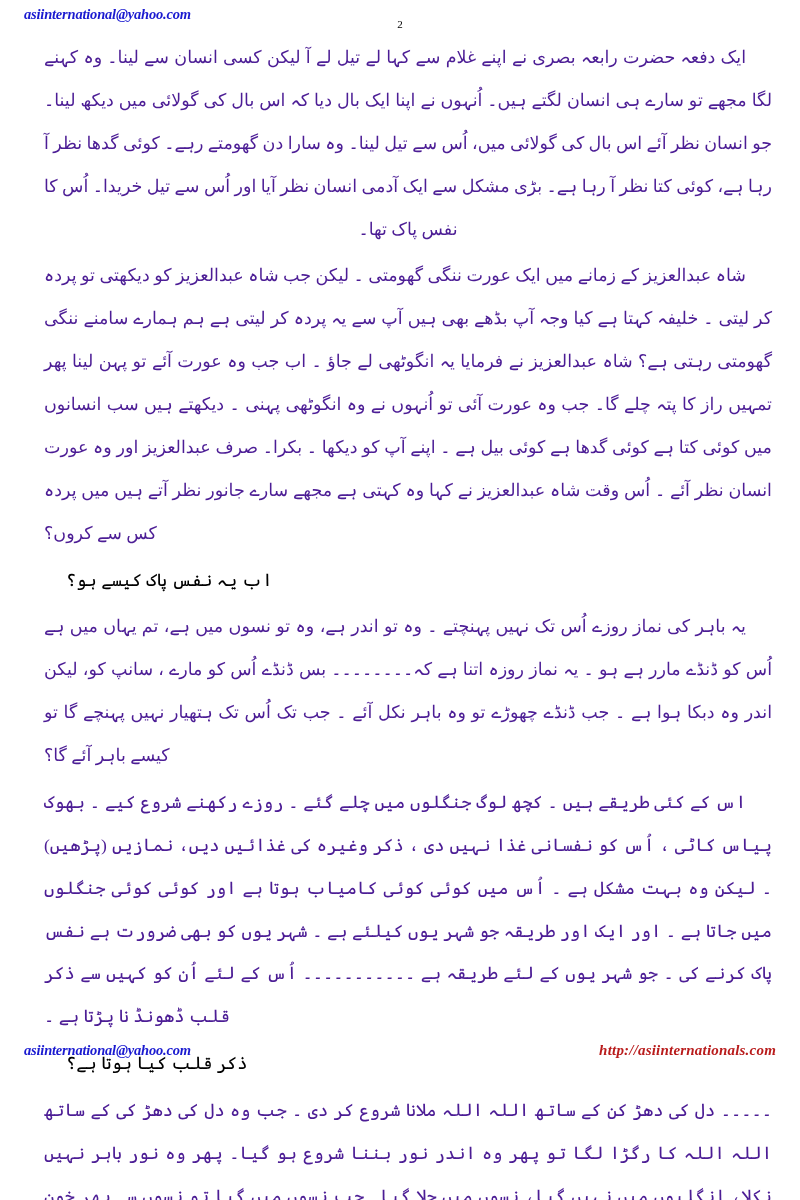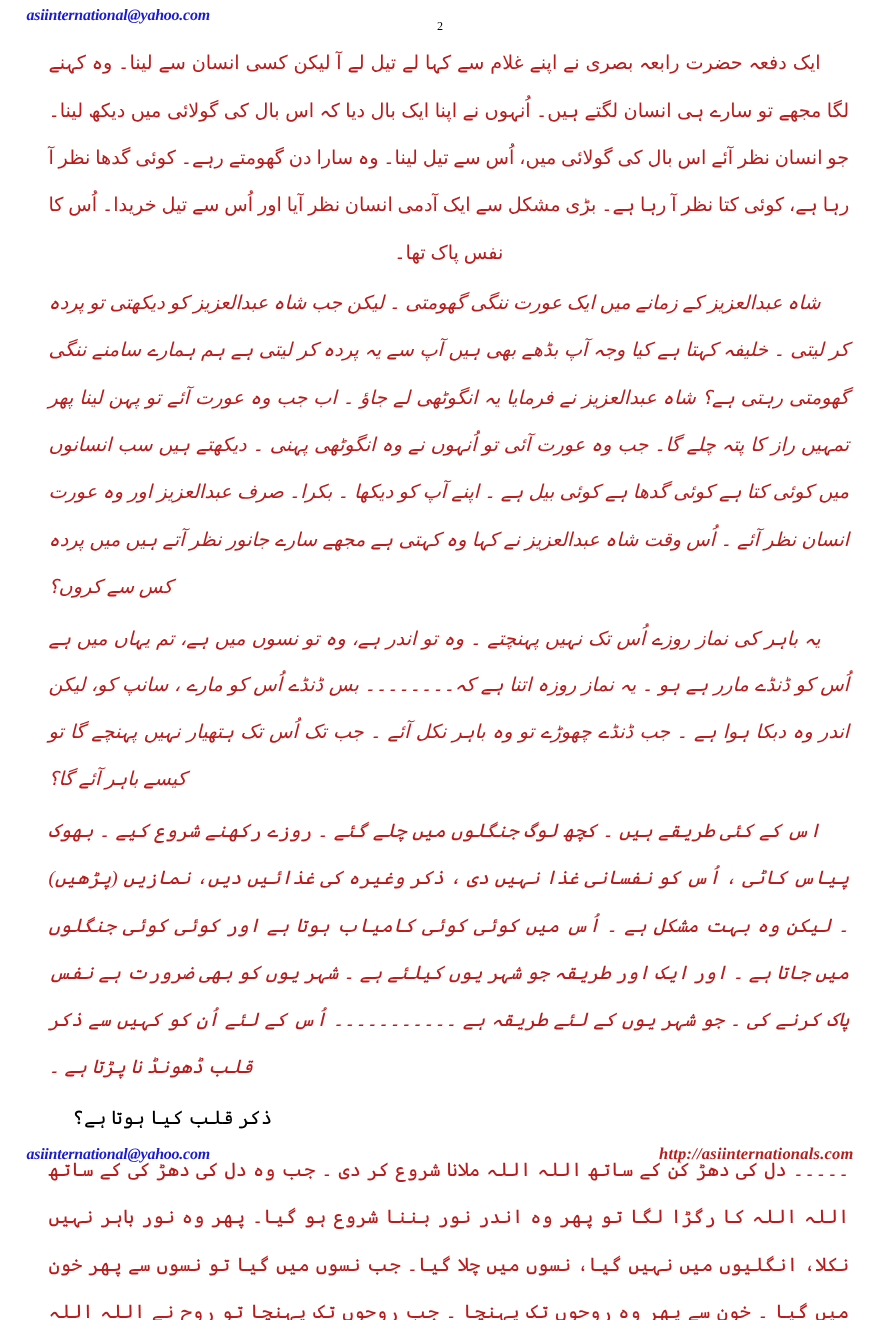--- a/index.html
+++ b/index.html
@@ -59,33 +59,32 @@
     position: absolute;
     top: 36px;
     left: 28px;
     width: 744px;
   }
 
   .para {
     direction: rtl;
     text-align: justify;
     text-align-last: right;
-    color: #b91c1c;
+    color: #4c1d95;
     font-family: "Liberation Serif", "DejaVu Serif", serif;
     font-size: 17.5px;
     line-height: 2.45;
     margin: 0 0 4px 16px;
     unicode-bidi: embed;
   }
   .para.indent {
     text-indent: 26px;
   }
   .para.tail-left {
     text-align-last: left;
-    font-style: italic;
   }
   .para.tail-center {
     text-align-last: center;
   }
 
   .qline {
     direction: rtl;
     color: #000000;
     font-family: "Liberation Serif", "DejaVu Serif", serif;
     font-size: 17.5px;
@@ -138,20 +137,21 @@
     <div class="header-email">asiinternational@yahoo.com</div>
     <div class="page-number">2</div>
   </div>
 
   <div class="body-area">
 
     <p class="para indent tail-center">ایک دفعہ حضرت رابعہ بصری نے اپنے غلام سے کہا لے تیل لے آ لیکن کسی انسان سے لینا۔ وہ کہنے لگا مجھے تو سارے ہی انسان لگتے ہیں۔ اُنہوں نے اپنا ایک بال دیا کہ اس بال کی گولائی میں دیکھ لینا۔ جو انسان نظر آئے اس بال کی گولائی میں، اُس سے تیل لینا۔ وہ سارا دن گھومتے رہے۔ کوئی گدھا نظر آ رہا ہے، کوئی کتا نظر آ رہا ہے۔ بڑی مشکل سے ایک آدمی انسان نظر آیا اور اُس سے تیل خریدا۔ اُس کا نفس پاک تھا۔</p>
 
     <p class="para indent tail-left">شاہ عبدالعزیز کے زمانے میں ایک عورت ننگی گھومتی ۔ لیکن جب شاہ عبدالعزیز کو دیکھتی تو پردہ کر لیتی ۔ خلیفہ کہتا ہے کیا وجہ آپ بڈھے بھی ہیں آپ سے یہ پردہ کر لیتی ہے ہم ہمارے سامنے ننگی گھومتی رہتی ہے؟ شاہ عبدالعزیز نے فرمایا یہ انگوٹھی لے جاؤ ۔ اب جب وہ عورت آئے تو پہن لینا پھر تمہیں راز کا پتہ چلے گا۔ جب وہ عورت آئی تو اُنہوں نے وہ انگوٹھی پہنی ۔ دیکھتے ہیں سب انسانوں میں کوئی کتا ہے کوئی گدھا ہے کوئی بیل ہے ۔ اپنے آپ کو دیکھا ۔ بکرا۔ صرف عبدالعزیز اور وہ عورت انسان نظر آئے ۔ اُس وقت شاہ عبدالعزیز نے کہا وہ کہتی ہے مجھے سارے جانور نظر آتے ہیں میں پردہ کس سے کروں؟</p>
 
+    <div class="qline">اب یہ نفس پاک کیسے ہو؟</div>
 
     <p class="para indent tail-left">یہ باہر کی نماز روزے اُس تک نہیں پہنچتے ۔ وہ تو اندر ہے، وہ تو نسوں میں ہے، تم یہاں میں ہے اُس کو ڈنڈے مارر ہے ہو ۔ یہ نماز روزہ اتنا ہے کہ۔۔۔۔۔۔۔۔ بس ڈنڈے اُس کو مارے ، سانپ کو، لیکن اندر وہ دبکا ہوا ہے ۔ جب ڈنڈے چھوڑے تو وہ باہر نکل آئے ۔ جب تک اُس تک ہتھیار نہیں پہنچے گا تو کیسے باہر آئے گا؟</p>
 
 
     <p class="para indent tail-left">اس کے کئی طریقے ہیں ۔ کچھ لوگ جنگلوں میں چلے گئے ۔ روزے رکھنے شروع کیے ۔ بھوک پیاس کاٹی ، اُس کو نفسانی غذا نہیں دی ، ذکر وغیرہ کی غذائیں دیں، نمازیں (پڑھیں) ۔ لیکن وہ بہت مشکل ہے ۔ اُس میں کوئی کوئی کامیاب ہوتا ہے اور کوئی کوئی جنگلوں میں جاتا ہے ۔ اور ایک اور طریقہ جو شہر یوں کیلئے ہے ۔ شہر یوں کو بھی ضرورت ہے نفس پاک کرنے کی ۔ جو شہر یوں کے لئے طریقہ ہے ۔۔۔۔۔۔۔۔۔۔۔ اُس کے لئے اُن کو کہیں سے ذکر قلب ڈھونڈ نا پڑتا ہے ۔</p>
 
     <div class="qline">ذکر قلب کیا ہوتا ہے؟</div>
 
     <p class="para tail-center">۔۔۔۔۔ دل کی دھڑ کن کے ساتھ اللہ اللہ ملانا شروع کر دی ۔ جب وہ دل کی دھڑ کی کے ساتھ اللہ اللہ کا رگڑا لگا تو پھر وہ اندر نور بننا شروع ہو گیا۔ پھر وہ نور باہر نہیں نکلا، انگلیوں میں نہیں گیا، نسوں میں چلا گیا۔ جب نسوں میں گیا تو نسوں سے پھر خون میں گیا ۔ خون سے پھر وہ روحوں تک پہنچا ۔ جب روحوں تک پہنچا تو روح نے اللہ اللہ کرنا شروع کر دی ۔''</p>
 

